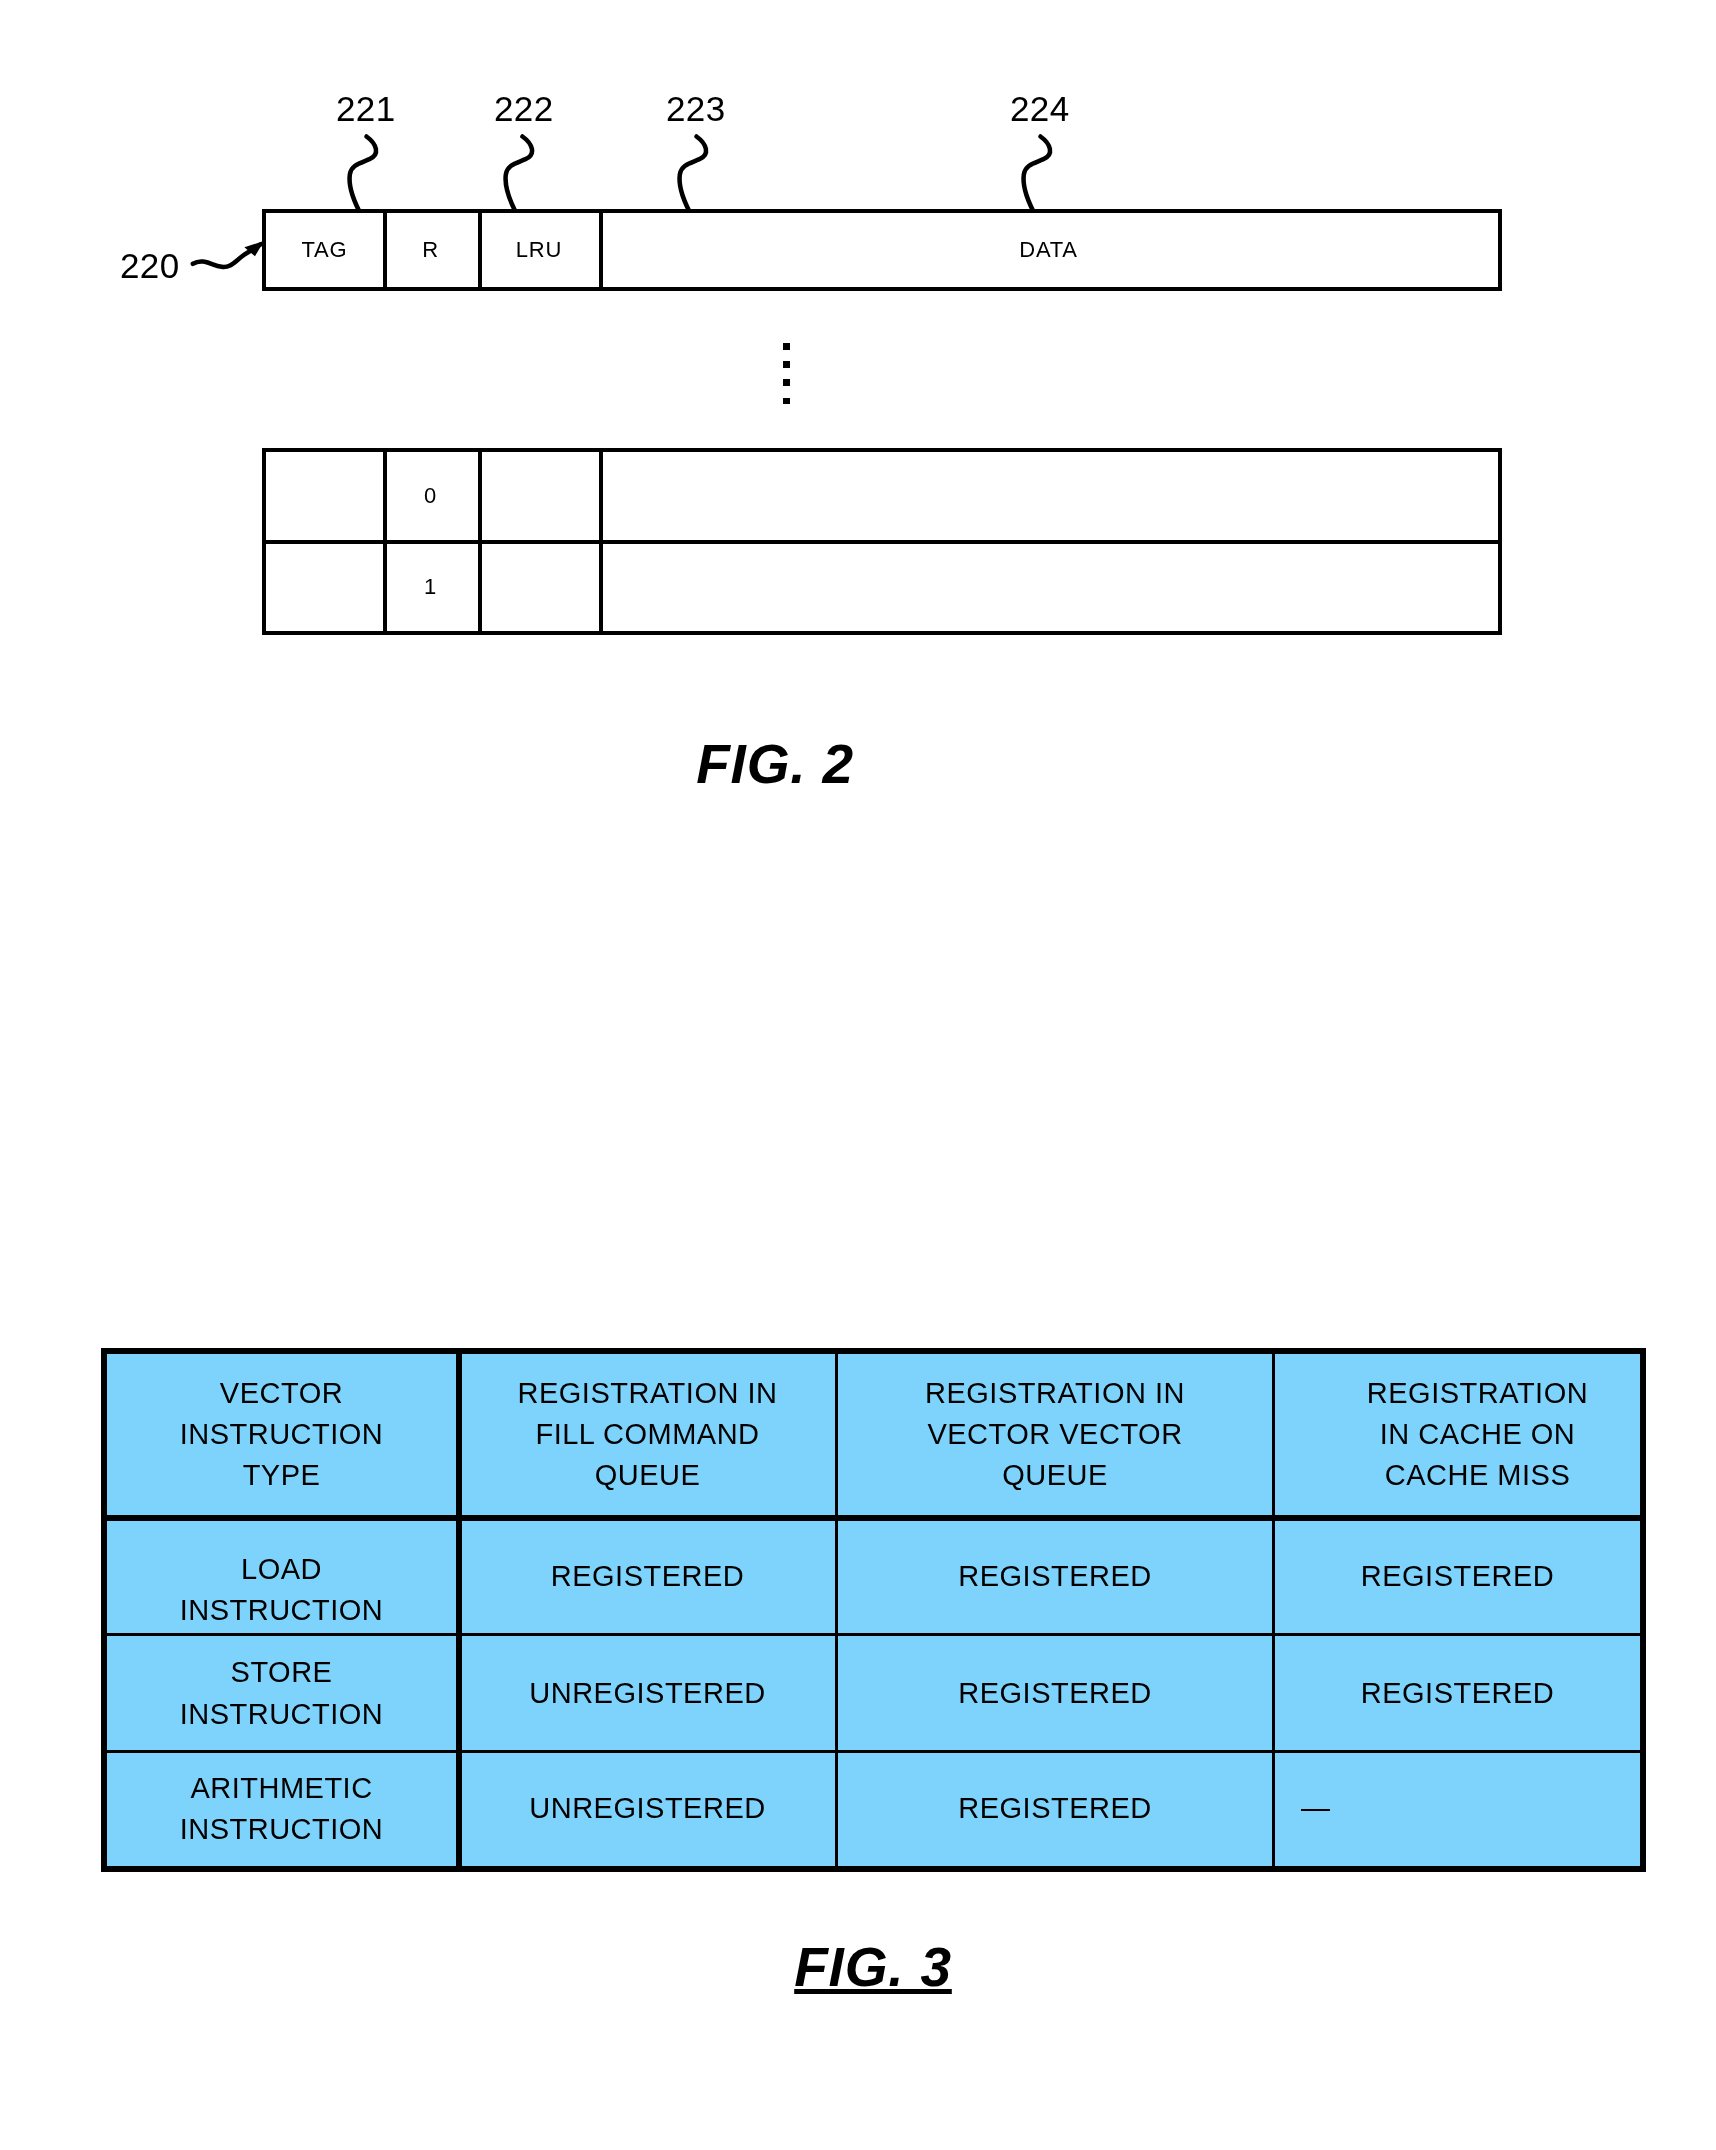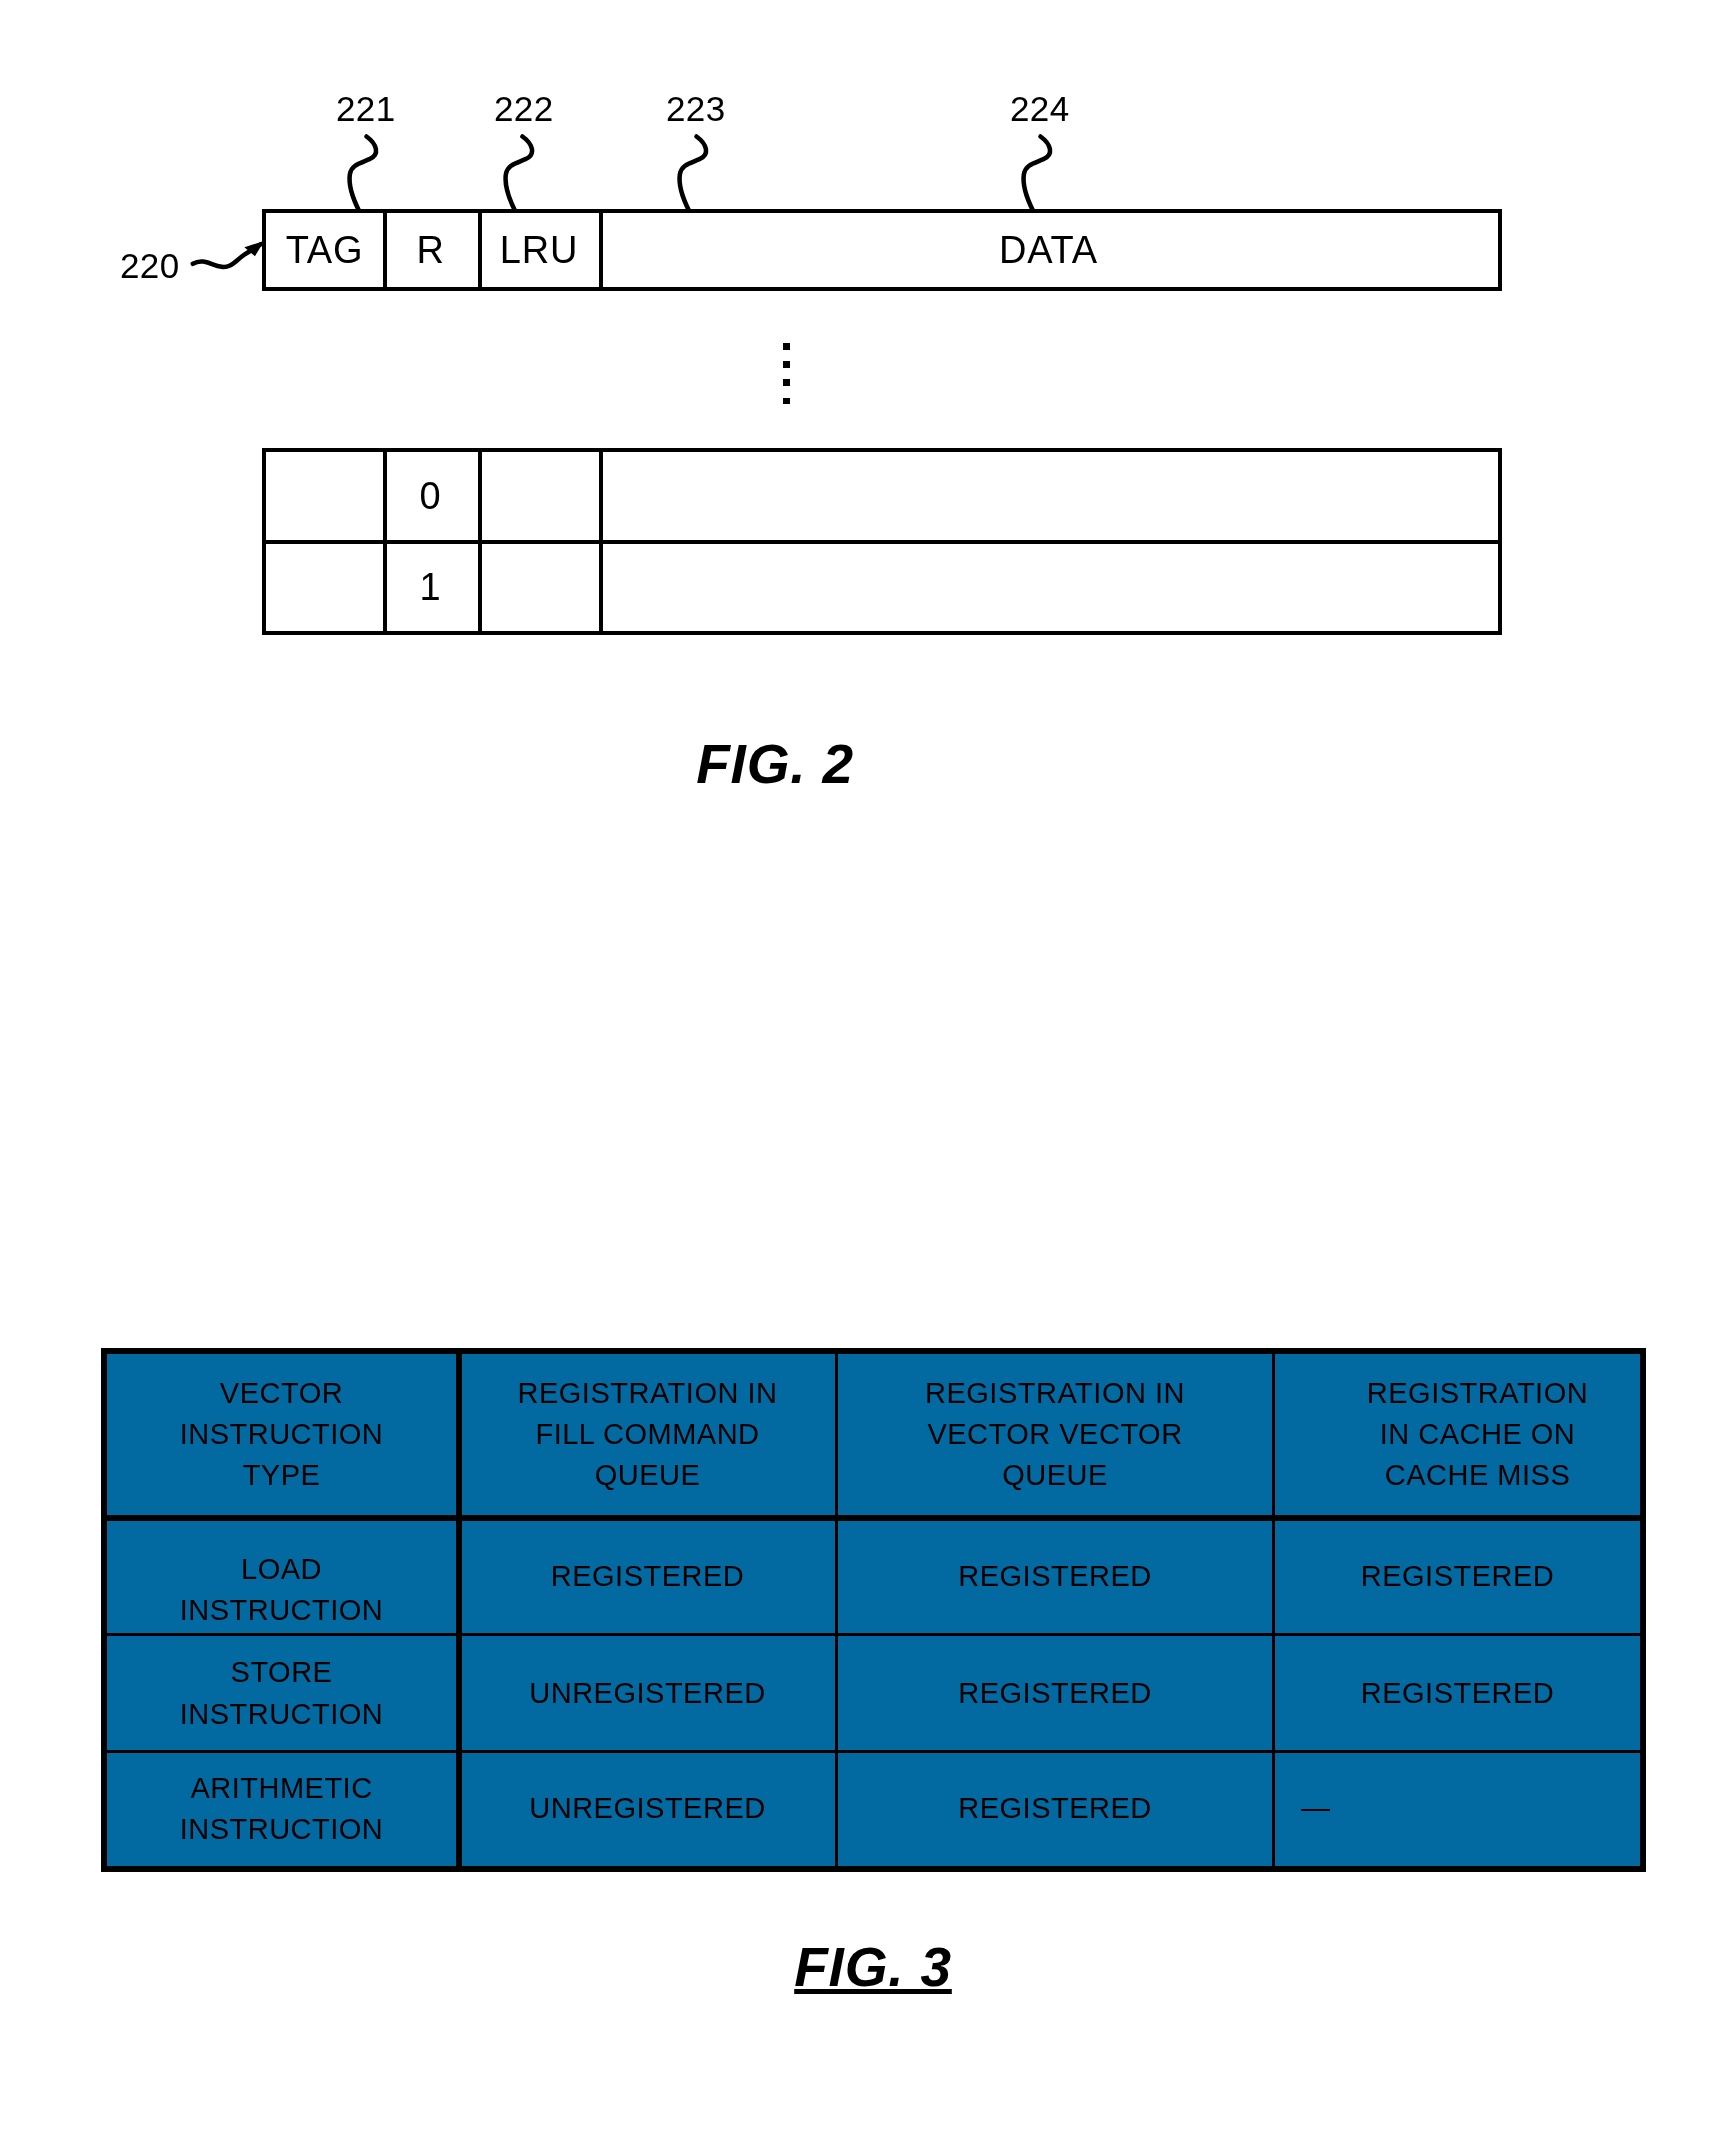--- a/index.html
+++ b/index.html
@@ -51,21 +51,21 @@
     border: 4.6px solid #000;
     box-sizing: border-box;
     background: #fff;
   }
   .fig2-cell {
     position: absolute;
     box-sizing: border-box;
     display: flex;
     align-items: center;
     justify-content: center;
-    font-size: 38px;
+    font-size: 22px;
     font-family: "Liberation Sans", sans-serif;
     letter-spacing: 0.8px;
     color: #000;
     white-space: nowrap;
   }
   .vdiv {
     position: absolute;
     width: 3.8px;
     background: #000;
   }
@@ -83,21 +83,21 @@
     height: 6.8px;
     background: #000;
     margin-bottom: 11.4px;
   }
 
   
   .fig3-table {
     position: absolute;
     border: 6px solid #000;
     box-sizing: border-box;
-    background: #0369a1;
+    background: #7dd3fc;
     border-collapse: collapse;
   }
   .fig3-cell {
     position: absolute;
     box-sizing: border-box;
     display: flex;
     flex-direction: column;
     align-items: center;
     justify-content: center;
     font-size: 29px;

